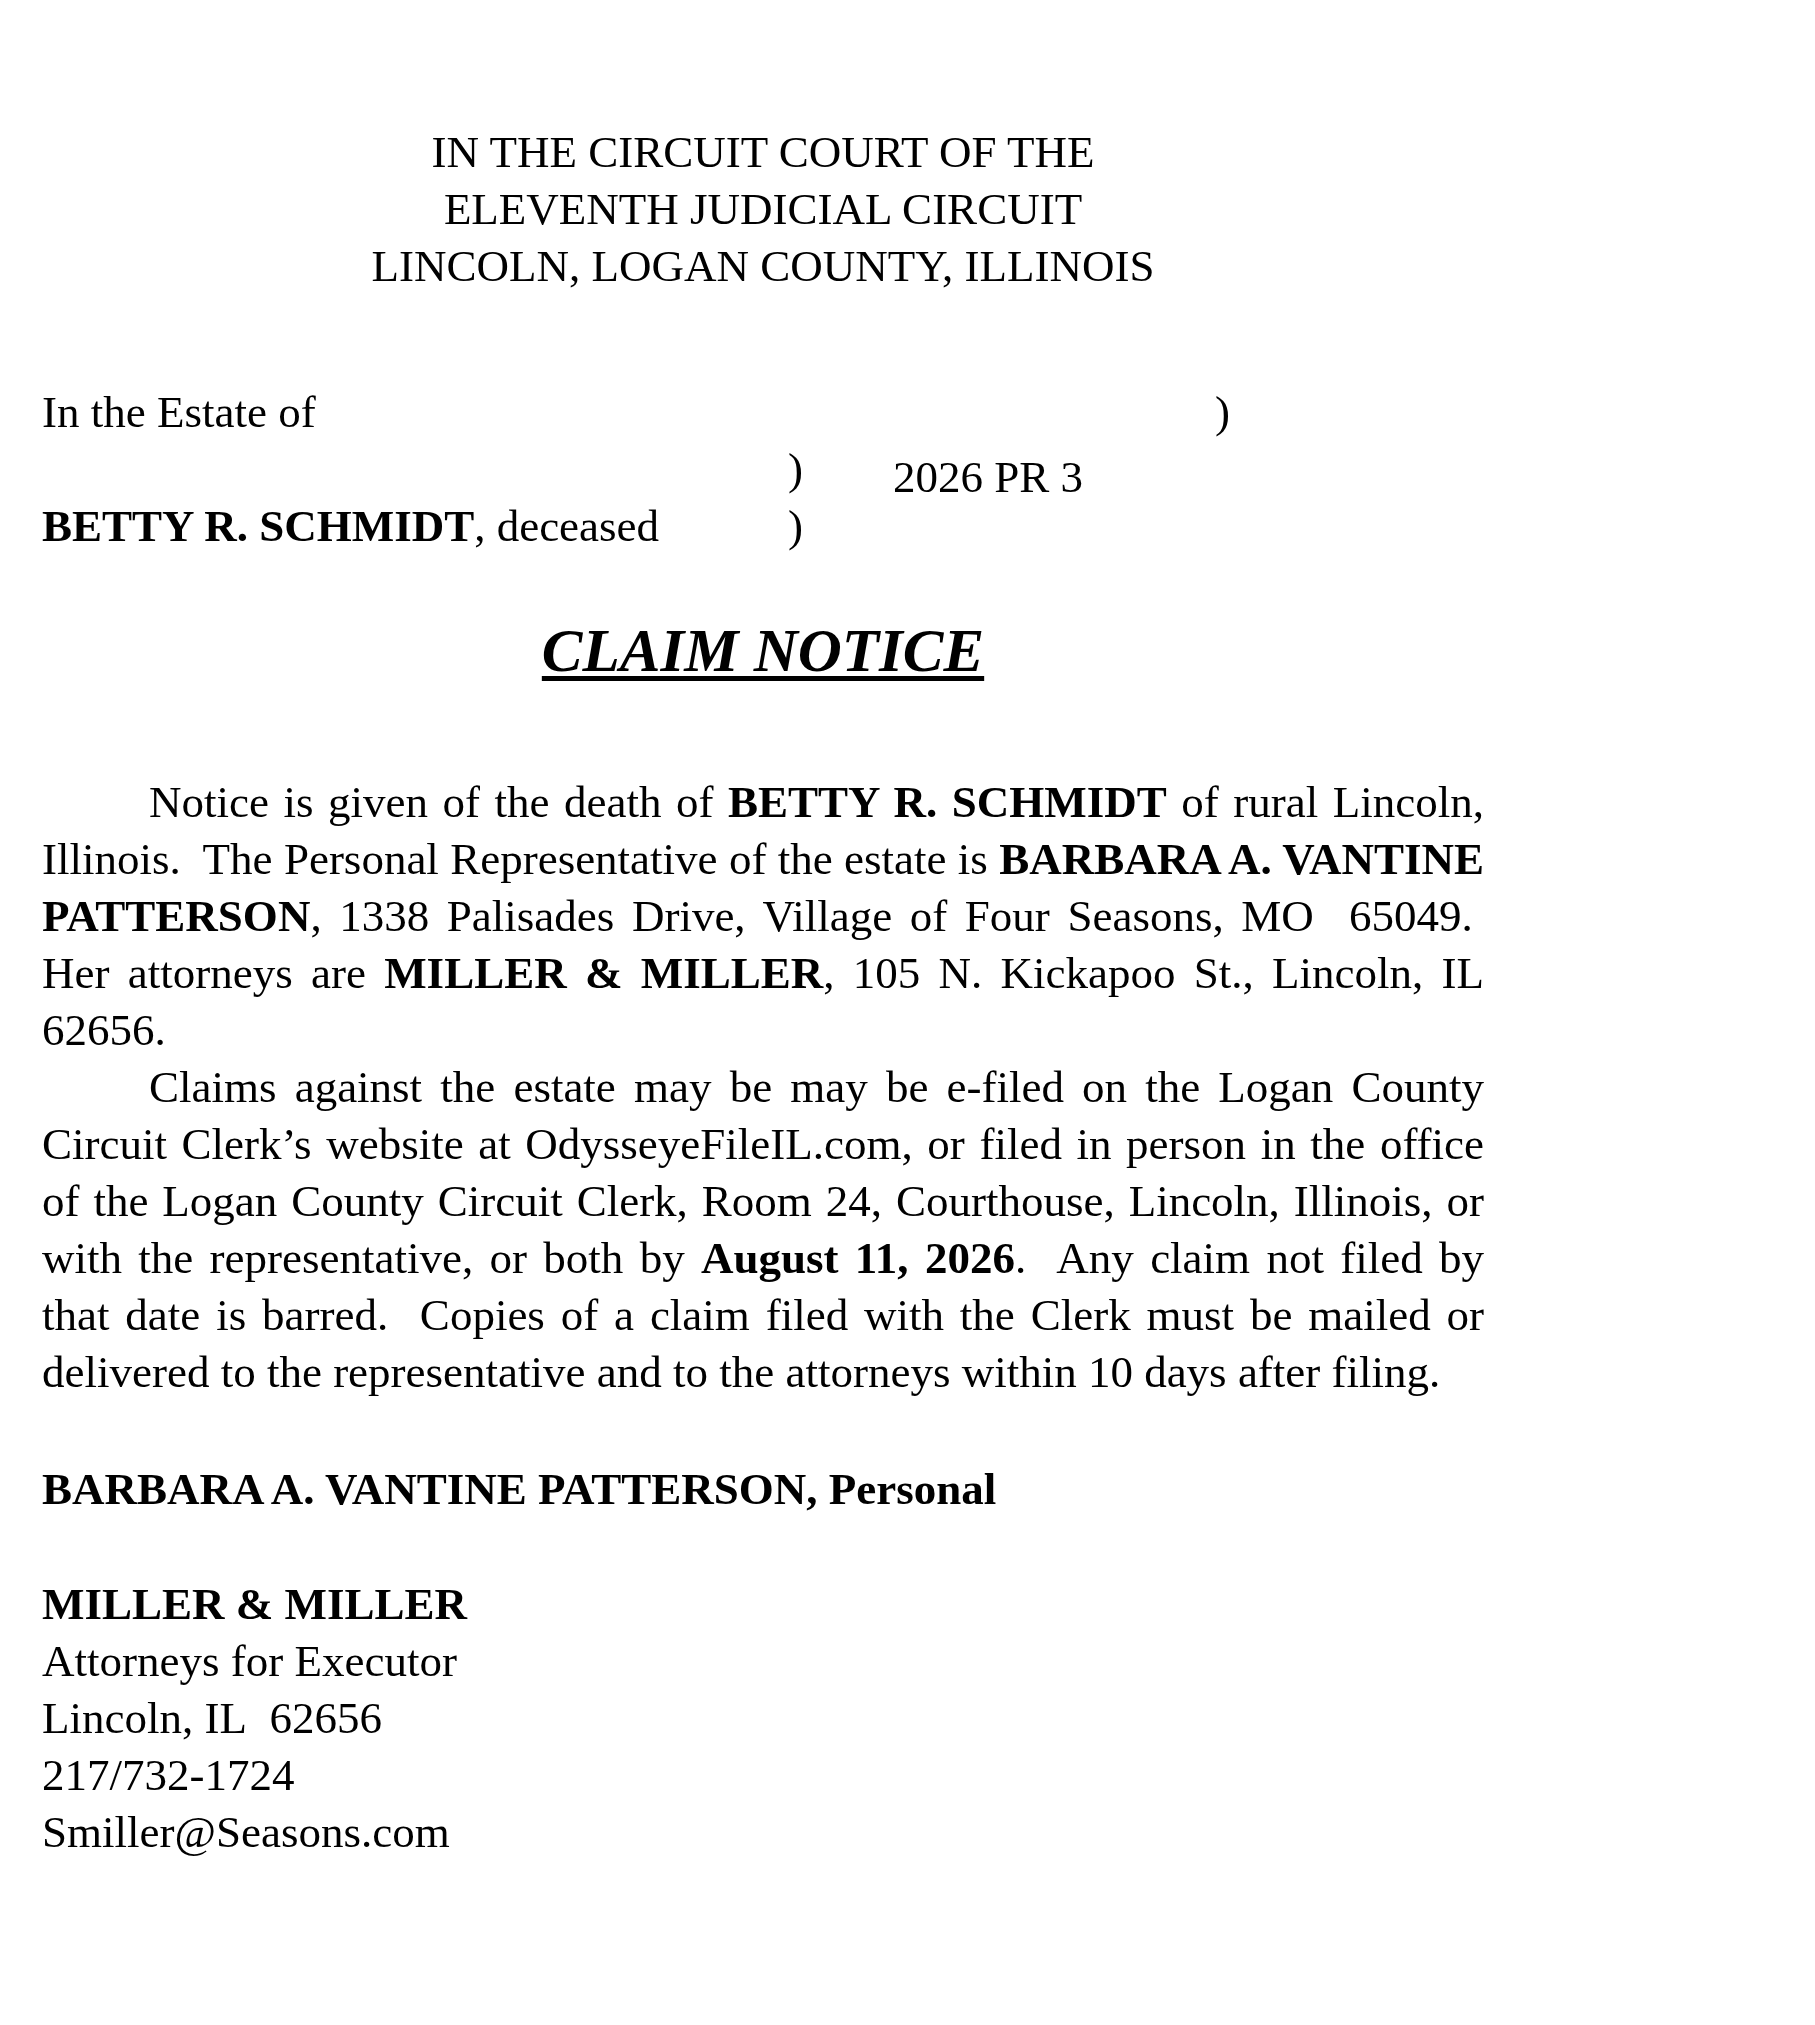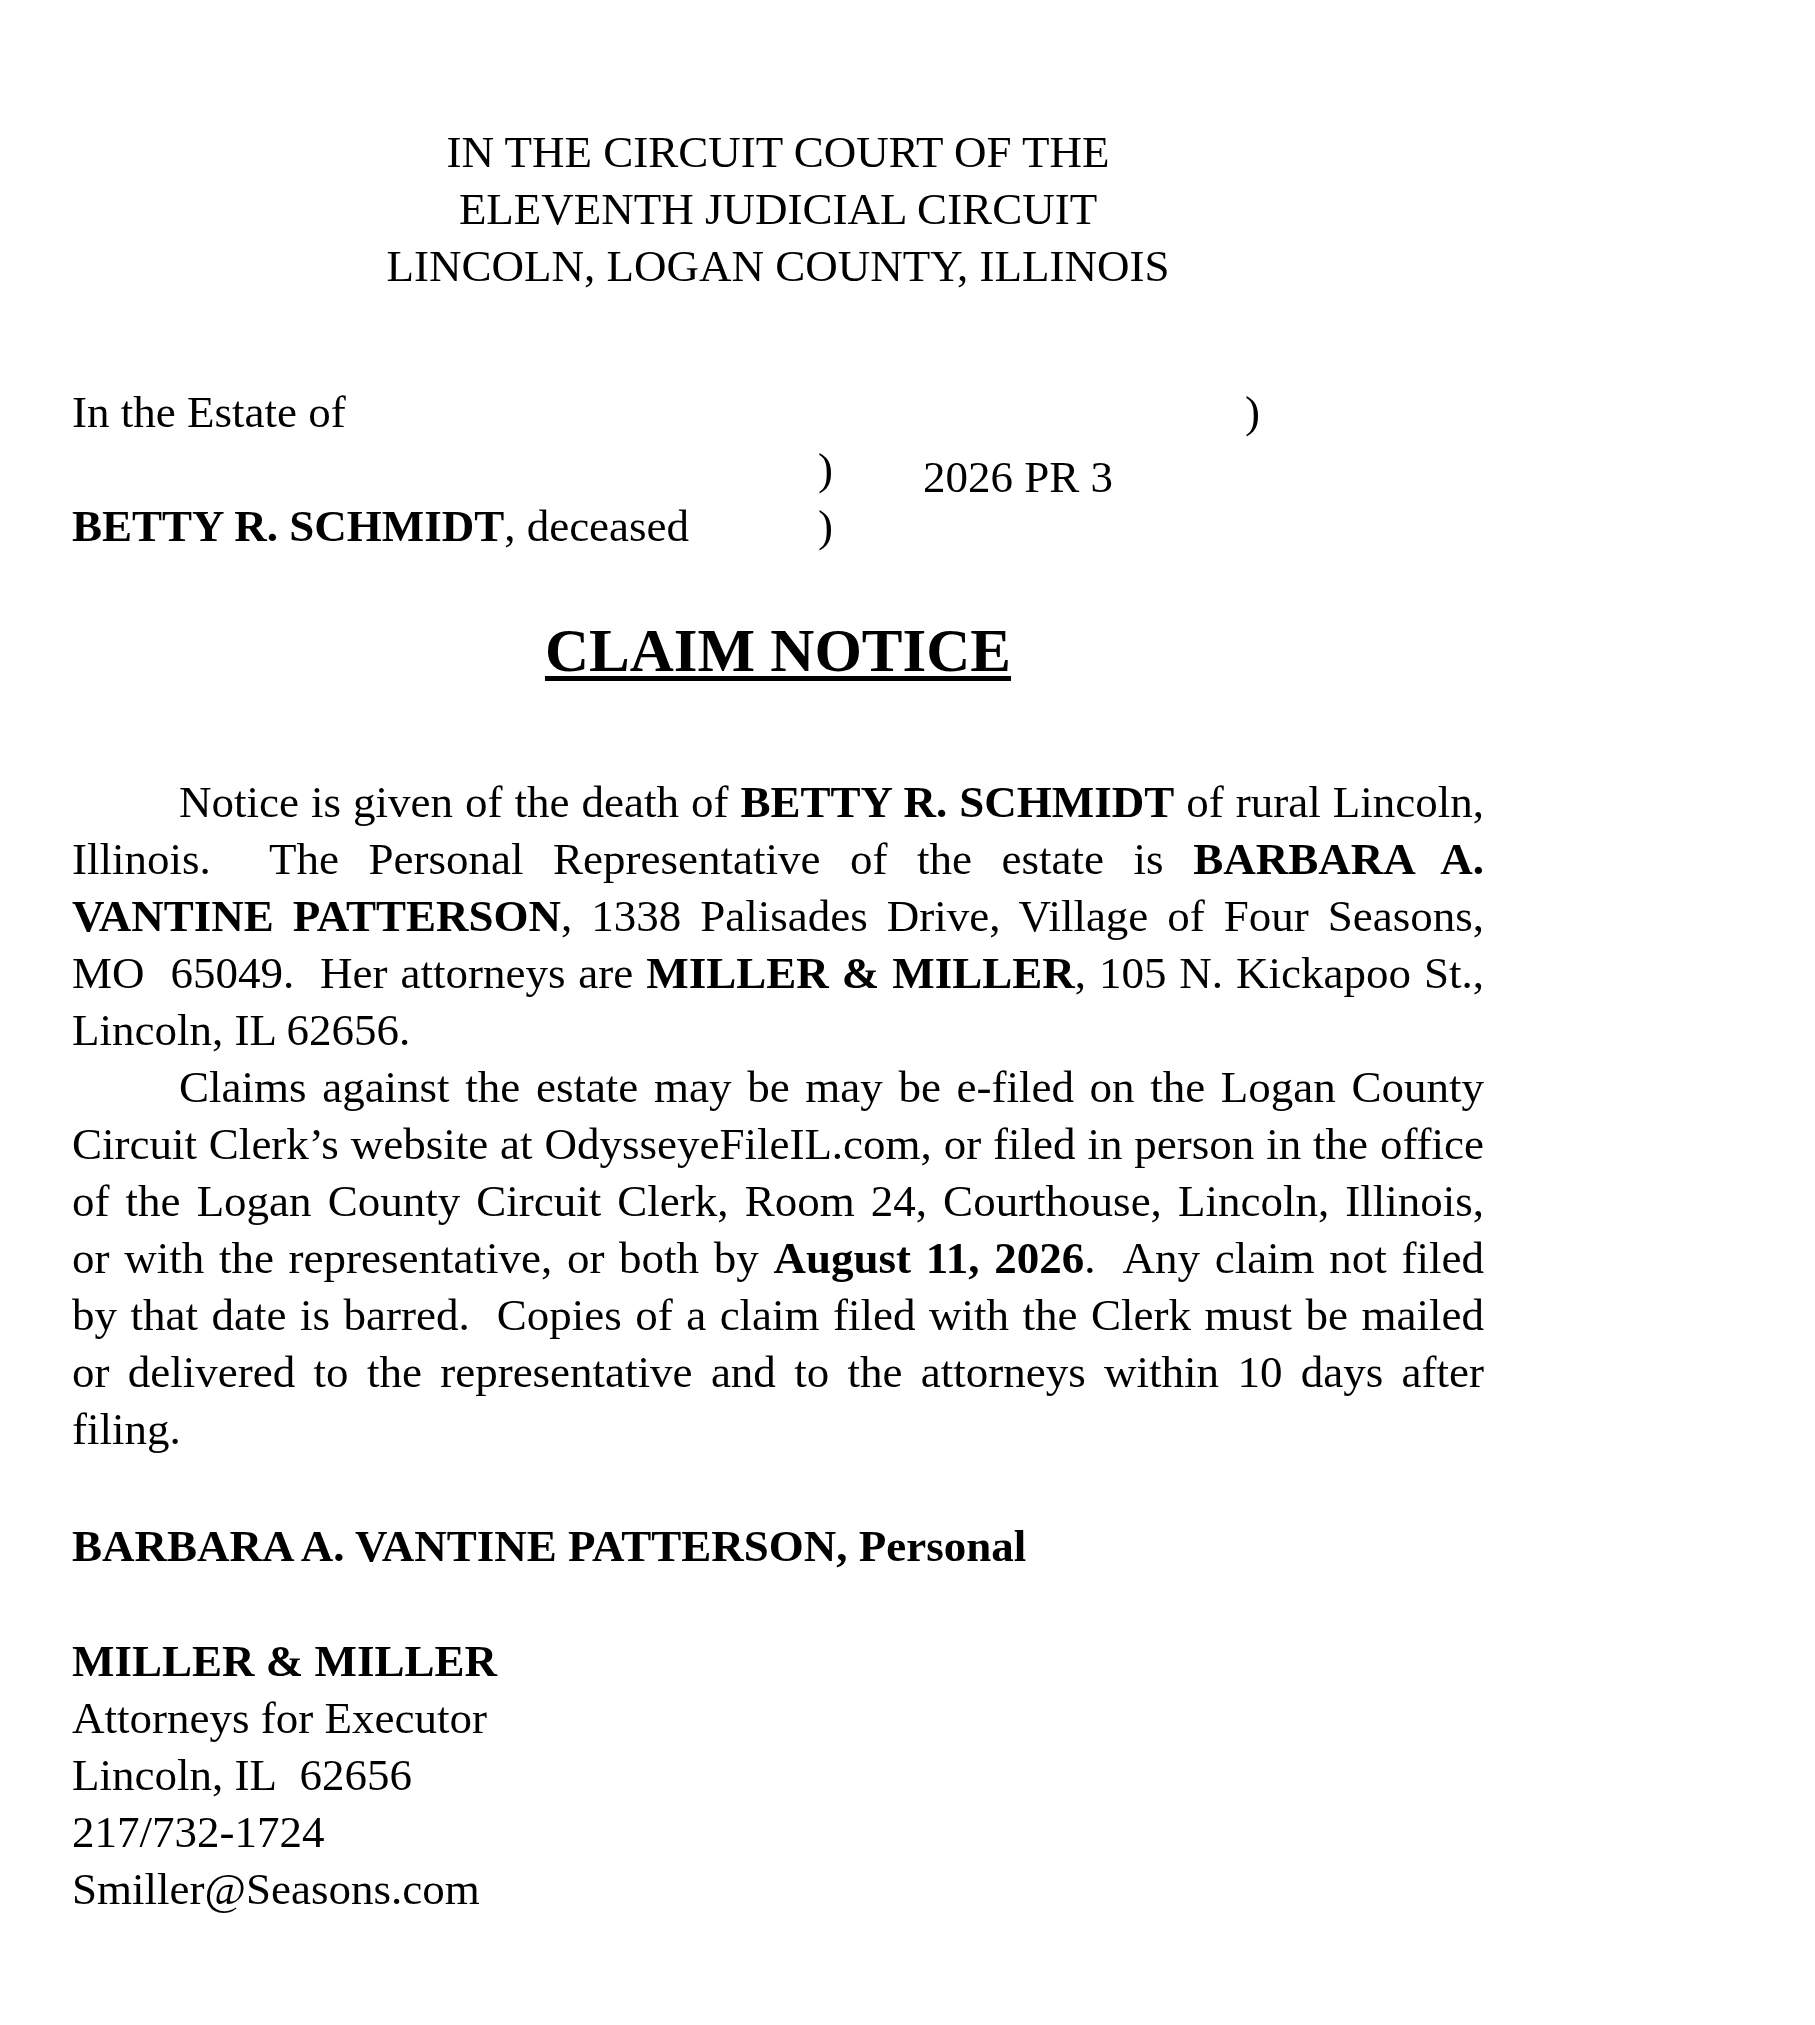--- a/index.html
+++ b/index.html
@@ -12,21 +12,21 @@
     height: 2025px;
     color: #000000;
     font-family: "Liberation Serif", "DejaVu Serif", serif;
     font-size: 45px;
     line-height: 57px;
   }
   .page {
     box-sizing: border-box;
     width: 1580px;
     height: 2025px;
-    padding: 124px 96px 0 72px;
+    padding: 124px 96px 0 42px;
     background: #ffffff;
     overflow: hidden;
   }
   .header {
     text-align: center;
   }
   .caption {
     margin-top: 89px;
   }
   .cap-line {
@@ -45,20 +45,21 @@
     position: absolute;
     left: 851px;
     top: 8px;
   }
   .title {
     margin-top: 61px;
     text-align: center;
     font-weight: bold;
     font-size: 61px;
     line-height: 70px;
+    font-style: italic;
   }
   .title .u {
     text-decoration: underline;
     text-decoration-thickness: 5px;
     text-underline-offset: 5px;
   }
   .body-text { margin-top: 88px; }
   .body-text p {
     margin: 0;
     text-align: justify;

